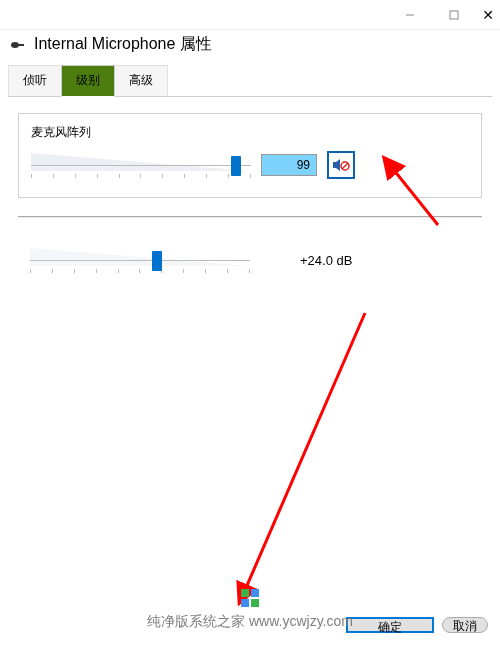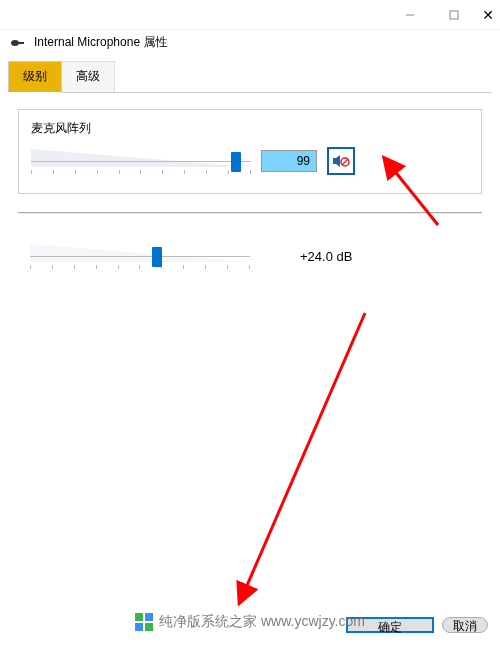--- a/index.html
+++ b/index.html
@@ -4,25 +4,25 @@
 <style>
 * { box-sizing: border-box; margin: 0; padding: 0; font-family: "Microsoft YaHei", "Segoe UI", sans-serif; }
 body { width: 500px; height: 645px; background: #fff; position: relative; overflow: hidden; }
 
 .titlebar { height: 30px; display: flex; align-items: center; justify-content: flex-end; border-bottom: 1px solid #eee; }
 .tb-btn { width: 44px; height: 30px; display:flex; align-items:center; justify-content:center; color:#333; font-size:10px;}
 .tb-btn svg { display:block; }
 
 .header { display:flex; align-items:center; gap:8px; padding: 4px 10px 10px 10px; }
 .mic-icon { width:16px; height:16px; display:flex; align-items:center; justify-content:center; }
-.header-title { font-size: 12px; }
+.header-title { font-size: 16px; }
 
 .tabs { display:flex; padding: 0 8px; }
 .tab { padding: 6px 14px 7px; font-size:12px; border:1px solid transparent; background:#f5f5f5; border:1px solid #e0e0e0; border-bottom:1px solid #ccc; margin-right:-1px; cursor:pointer; }
-.tab.active { background:#eab308; border:1px solid #ccc; border-bottom:1px solid #fff; position:relative; z-index:2; }
+.tab.active { background:#4d7c0f; border:1px solid #ccc; border-bottom:1px solid #fff; position:relative; z-index:2; }
 .tabline { height:1px; background:#ccc; margin: -1px 8px 0 8px; position:relative; z-index:1;}
 
 .content { padding: 16px 18px 8px 18px; }
 
 .group { border:1px solid #d0d0d0; padding: 10px 12px 18px 12px; margin-bottom: 2px; background:#fff;}
 .group-label { font-size:12px; margin-bottom:10px; }
 
 .slider-row { display:flex; align-items:center; gap:10px; }
 .slider-wrap { position:relative; width:220px; height:26px; }
 .slider-track { position:absolute; left:0; right:0; top:13px; height:0; border-top:1px solid #bbb; }
@@ -39,21 +39,21 @@
 
 .hr { height:1px; background:#aaa; margin: 18px 0 20px 0; box-shadow: 0 1px 0 #eee;}
 
 .buttons { position:absolute; bottom:12px; right:12px; display:flex; gap:8px; }
 .btn { width:88px; height:16px; border:1px solid #adadad; background:#e1e1e1; font-size:12px; cursor:pointer;}
 .btn.primary { border:2px solid #0078d7; }
 
 .arrow { position:absolute; pointer-events:none; }
 .arrow svg { display:block; }
 
-.watermark { position:absolute; bottom:14px; left:50%; transform:translateX(-50%); font-size:14px; color:rgba(120,120,120,0.95); display:flex; align-items:center; gap:6px; pointer-events:none;}
+.watermark { position:absolute; bottom:14px; left:50%; transform:translateX(-50%); font-size:14px; color:rgba(120,120,120,0.95); display:flex; align-items:center; gap:6px; pointer-events:none;flex-direction:column;}
 .wm-logo { width:18px; height:18px; display:grid; grid-template-columns:1fr 1fr; grid-template-rows:1fr 1fr; gap:2px;}
 .wm-logo span:nth-child(1){background:#3bb54a;}
 .wm-logo span:nth-child(2){background:#3b8ef0;}
 .wm-logo span:nth-child(3){background:#3b8ef0;}
 .wm-logo span:nth-child(4){background:#3bb54a;}
 
 .close-x { width:24px; height:24px; display:flex; align-items:center; justify-content:center; font-size:14px; color:#000;}
 </style>
 </head>
 <body>
@@ -76,20 +76,21 @@
   <span class="mic-icon">
     <svg width="16" height="12" viewBox="0 0 16 12">
         <ellipse cx="5" cy="6" rx="4" ry="3" fill="#333"></ellipse>
         <rect x="8" y="5" width="6" height="2" fill="#333"></rect>
       </svg>
   </span>
   <span class="header-title">Internal Microphone 属性</span>
 </div>
 
 <div class="tabs">
+  <div class="tab">侦听</div>
   <div class="tab active">级别</div>
   <div class="tab">高级</div>
 </div>
 <div class="tabline"></div>
 
 <div class="content">
 
   <div class="group">
     <div class="group-label">麦克风阵列</div>
     <div class="slider-row">

